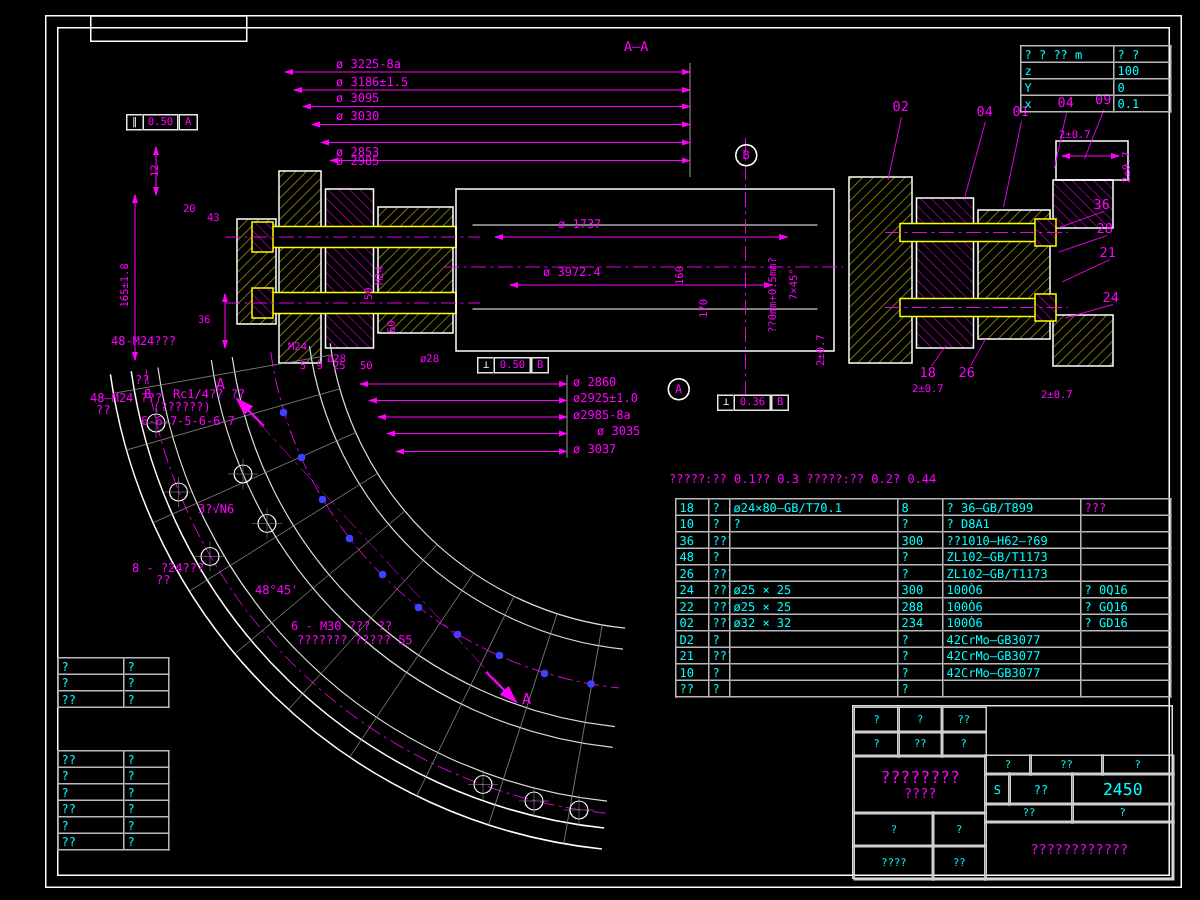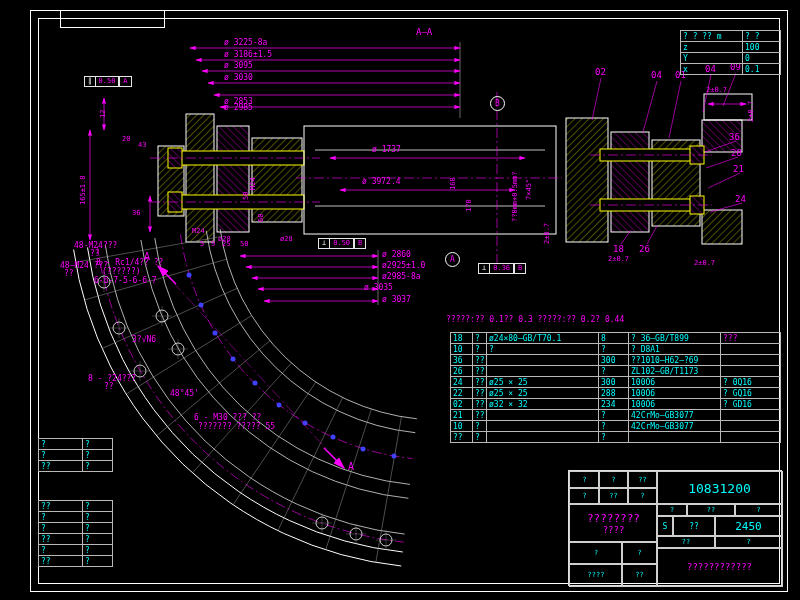--- a/index.html
+++ b/index.html
@@ -212,21 +212,21 @@
 <span class="lbl mg t8" style="left:224px;top:74px">ø 3030</span>
 <span class="lbl mg t8" style="left:224px;top:104px">ø 2985</span>
 <span class="lbl mg t8" style="left:224px;top:98px">ø 2853</span>
 
 <span class="lbl mg t8" style="left:372px;top:146px">ø 1737</span>
 <span class="lbl mg t8" style="left:362px;top:178px">ø 3972.4</span>
 
 <span class="lbl mg t8" style="left:382px;top:251px">ø 2860</span>
 <span class="lbl mg t8" style="left:382px;top:262px">ø2925±1.0</span>
 <span class="lbl mg t8" style="left:382px;top:273px">ø2985-8a</span>
-<span class="lbl mg t8" style="left:364px;top:284px">ø 3035</span>
+<span class="lbl mg t8" style="left:398px;top:284px">ø 3035</span>
 <span class="lbl mg t8" style="left:382px;top:296px">ø 3037</span>
 
 <span class="lbl mg t7 rot" style="left:100px;top:118px">12</span>
 <span class="lbl mg t7" style="left:122px;top:136px">20</span>
 <span class="lbl mg t7" style="left:138px;top:142px">43</span>
 <span class="lbl mg t7 rot" style="left:80px;top:205px">165±1.8</span>
 <span class="lbl mg t7" style="left:132px;top:210px">36</span>
 <span class="lbl mg t7" style="left:192px;top:228px">M24</span>
 <span class="lbl mg t7 rot" style="left:250px;top:190px">M24</span>
 <span class="lbl mg t7" style="left:218px;top:236px">ø28</span>
@@ -272,21 +272,21 @@
 <span class="lbl mg t9" style="left:675px;top:71px">01</span>
 <span class="lbl mg t9" style="left:705px;top:65px">04</span>
 <span class="lbl mg t9" style="left:730px;top:63px">09</span>
 <span class="lbl mg t9" style="left:729px;top:133px">36</span>
 <span class="lbl mg t9" style="left:731px;top:149px">28</span>
 <span class="lbl mg t9" style="left:733px;top:165px">21</span>
 <span class="lbl mg t9" style="left:735px;top:195px">24</span>
 <span class="lbl mg t9" style="left:613px;top:245px">18</span>
 <span class="lbl mg t9" style="left:639px;top:245px">26</span>
 
-<span class="lbl mg t8" style="left:74px;top:242px">48-M24???</span>
+<span class="lbl mg t8" style="left:74px;top:224px">48-M24???</span>
 <span class="lbl mg t8" style="left:90px;top:250px">??</span>
 <span class="lbl mg t8" style="left:60px;top:262px">48—M24 ???</span>
 <span class="lbl mg t8" style="left:64px;top:270px">??</span>
 <span class="lbl mg t8" style="left:96px;top:259px">8 - Rc1/4?? ??</span>
 <span class="lbl mg t8" style="left:102px;top:268px">(??????)</span>
 <span class="lbl mg t8" style="left:94px;top:277px">6-6-7-5-6-6-7</span>
 <span class="lbl mg t8" style="left:132px;top:336px">3?√N6</span>
 <span class="lbl mg t8" style="left:88px;top:375px">8 - ?24???</span>
 <span class="lbl mg t8" style="left:104px;top:383px">??</span>
 <span class="lbl mg t8" style="left:170px;top:390px">48°45'</span>
@@ -350,20 +350,28 @@
         </tr>
   <tr>
           <td>36</td>
           <td>?????</td>
           <td></td>
           <td>300</td>
           <td>??1010—H62—?69</td>
           <td></td>
         </tr>
   <tr>
+          <td>48</td>
+          <td>?</td>
+          <td></td>
+          <td>?</td>
+          <td>ZL102—GB/T1173</td>
+          <td></td>
+        </tr>
+  <tr>
           <td>26</td>
           <td>????</td>
           <td></td>
           <td>?</td>
           <td>ZL102—GB/T1173</td>
           <td></td>
         </tr>
   <tr>
           <td>24</td>
           <td>????</td>
@@ -380,20 +388,28 @@
           <td>100Ò6</td>
           <td>? GQ16</td>
         </tr>
   <tr>
           <td>02</td>
           <td>???</td>
           <td>ø32 × 32</td>
           <td>234</td>
           <td>100Ò6</td>
           <td>? GD16</td>
+        </tr>
+  <tr>
+          <td>D2</td>
+          <td>?</td>
+          <td></td>
+          <td>?</td>
+          <td>42CrMo—GB3077</td>
+          <td></td>
         </tr>
   <tr>
           <td>21</td>
           <td>????</td>
           <td></td>
           <td>?</td>
           <td>42CrMo—GB3077</td>
           <td></td>
         </tr>
   <tr>
@@ -415,21 +431,20 @@
 </tbody>
     </table>
 
 <div style="position:absolute;left:568px;top:470px;width:212px;height:114px;border:1px solid #e0e0e0;">
   <div class="cell t7" style="left:0;top:0;width:29px;height:16px">?</div>
   <div class="cell t7" style="left:29px;top:0;width:29px;height:16px">?</div>
   <div class="cell t7" style="left:58px;top:0;width:29px;height:16px">??</div>
   <div class="cell t7" style="left:0;top:16px;width:29px;height:16px">?</div>
   <div class="cell t7" style="left:29px;top:16px;width:29px;height:16px">??</div>
   <div class="cell t7" style="left:58px;top:16px;width:29px;height:16px">?</div>
-  <div class="cell t13" style="left:87px;top:0;width:125px;height:32px">10831200</div>
 
   <div class="cell" style="left:0;top:32px;width:87px;height:38px;flex-direction:column;color:#ff00ff">
     <span class="t11">????????</span>
     <span class="t9">????</span>
   </div>
   <div class="cell t7" style="left:0;top:70px;width:52px;height:22px">?</div>
   <div class="cell t7" style="left:52px;top:70px;width:35px;height:22px">?</div>
   <div class="cell t7" style="left:0;top:92px;width:52px;height:22px">????</div>
   <div class="cell t7" style="left:52px;top:92px;width:35px;height:22px">??</div>
 

